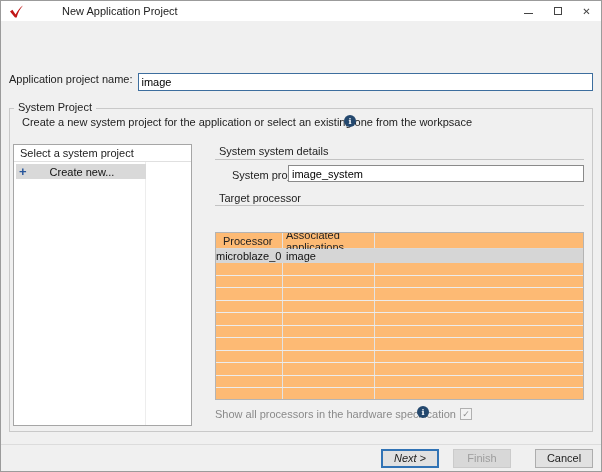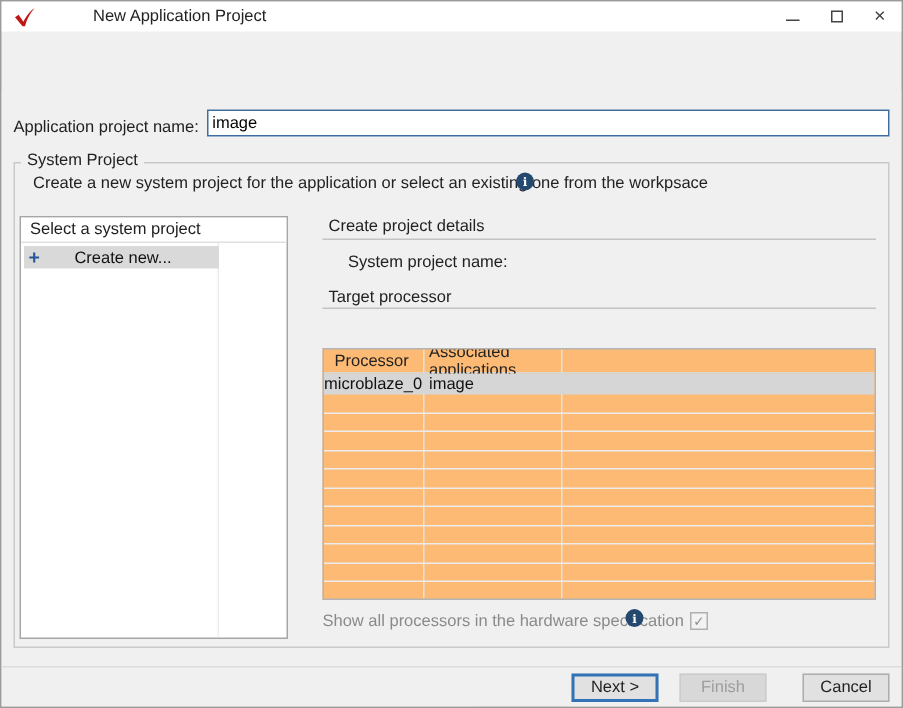--- a/index.html
+++ b/index.html
@@ -21,21 +21,21 @@
   .header { position:absolute; top:20px; left:0; right:0; height:39px; background:#ffffff; border-bottom:1px solid #d4d4d4; }
   .header-title { position:absolute; top:4px; left:8px; font-weight:bold; font-size:12px; color:#111; }
   .header-sub { position:absolute; top:21px; left:15px; font-size:11px; color:#333; }
   .banner-icon { position:absolute; top:2px; right:8px; width:36px; height:33px; border:2px solid #1d4e7e; background:#ffffff; }
   .banner-icon .bar { height:8px; background:#1d4e7e; display:flex; align-items:center; padding-left:2px; gap:2px; }
   .banner-icon .bar i { display:block; width:2px; height:2px; background:#fff; }
 
   
   .body { position:absolute; top:59px; left:0; right:0; bottom:27px; background:#f0f0f0; }
 
-  .name-row { position:absolute; top:13px; left:8px; right:8px; height:18px; display:flex; align-items:flex-end; }
+  .name-row { position:absolute; top:13px; left:8px; right:8px; height:18px; display:flex; align-items:flex-start; }
   .name-row label { white-space:nowrap; margin-right:5px; color:#222; }
   .input-focused { flex:1; height:18px; border:1px solid #3d6e9e; background:#fff; font-family:"Liberation Sans",sans-serif; font-size:11px; padding:0 3px; outline:none; }
 
   
   .groupbox { position:absolute; top:48px; left:8px; right:8px; height:324px; border:1px solid #c9c9c9; }
   .group-label { position:absolute; top:-8px; left:4px; background:#f0f0f0; padding:0 4px; color:#222; }
   .group-desc { position:absolute; top:7px; left:12px; color:#222; }
   .info-icon { position:absolute; width:12px; height:12px; border-radius:50%; background:#24486e; color:#fff; font-size:8px; font-weight:bold; display:flex; align-items:center; justify-content:center; font-family:"DejaVu Serif",serif; }
   .info-desc { top:6px; left:334px; }
 
@@ -67,21 +67,21 @@
   .trow { position:relative; height:12.5px; border-bottom:1px solid #ececec; }
 
   .showall-row { position:absolute; top:267px; left:0; display:flex; align-items:center; color:#8a8a8a; }
   .checkbox-dis { width:12px; height:12px; border:1px solid #b0b0b0; background:#f3f3f3; margin-left:4px; display:flex; align-items:center; justify-content:center; font-size:9px; color:#8f8f8f; }
   .info-showall { position:absolute; top:265px; left:202px; }
 
   
   .footer { position:absolute; left:0; right:0; bottom:0; height:27px; border-top:1px solid #dcdcdc; background:#f0f0f0; display:flex; align-items:center; justify-content:flex-end; padding-right:8px; }
   .btn { min-width:58px; height:19px; background:#e1e1e1; border:1px solid #adadad; font-family:"Liberation Sans",sans-serif; font-size:11px; color:#222; text-align:center; line-height:16px; }
   .btn.back { margin-right:6px;margin-top:44px; }
-  .btn.next { margin-right:14px; border:2px solid #3173b5; line-height:14px; }
+  .btn.next { margin-right:14px; border:2px solid #3173b5; line-height:14px;font-style:italic; }
   .btn.finish { margin-right:24px; background:#d8d8d8; border:1px solid #cbcbcb; color:#9d9d9d; }
 </style>
 </head>
 <body>
 
 <div class="window">
 
   <div class="titlebar">
     <svg class="app-logo" viewBox="0 0 16 14">
       <path d="M1 7 L3.6 5.2 L7 10.2 C9.2 6.2 12 2.4 15 0.6 C11.6 4.4 9.4 8.6 8.2 13.4 L6.4 13.4 Z" fill="#c11616"></path>
@@ -114,24 +114,25 @@
       <div class="listbox">
         <div class="list-colsep"></div>
         <div class="list-header">Select a system project</div>
         <div class="list-item-selected">
           <span class="plus-icon">+</span>
           <span class="lbl">Create new...</span>
         </div>
       </div>
 
       <div class="rpanel">
-        <div class="sec-label" style="top:4px;">Create project details</div>
+        <div class="sec-label" style="top:4px;">System system details</div>
         <div class="hr" style="top:18px;"></div>
 
         <div class="sysname-label">System project name:</div>
+        <input class="sysname-input" type="text" value="image_system" style="">
 
         <div class="sec-label" style="top:51px;">Target processor</div>
         <div class="hr" style="top:64px;"></div>
 
 
         <div class="ptable">
           <div class="col-sep1"></div>
           <div class="col-sep2"></div>
           <div class="thead">
             <div class="th1">Processor</div>

